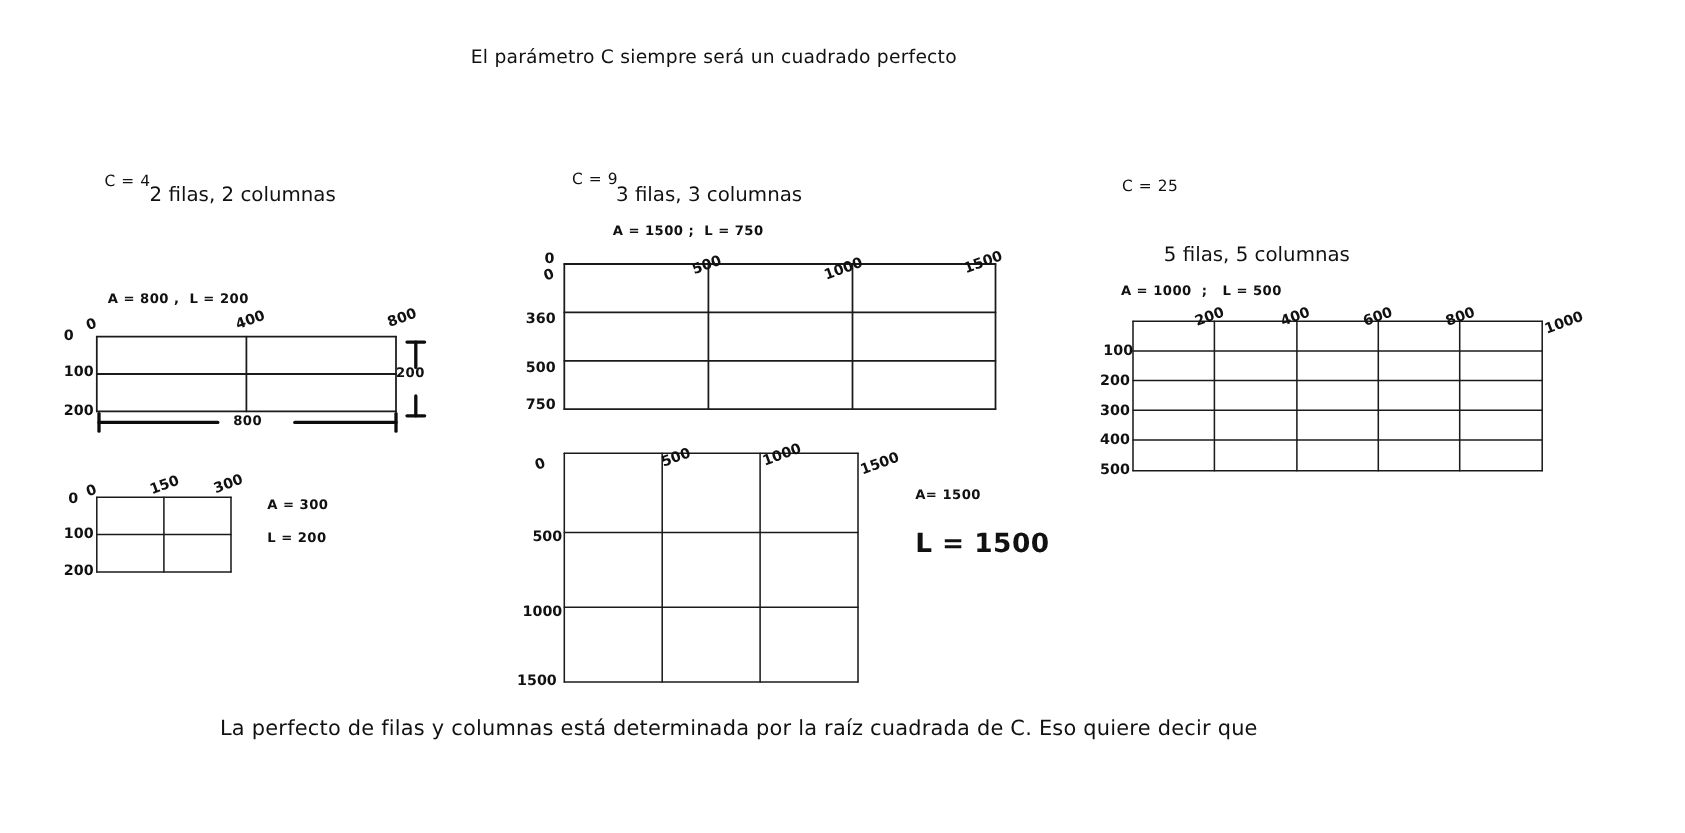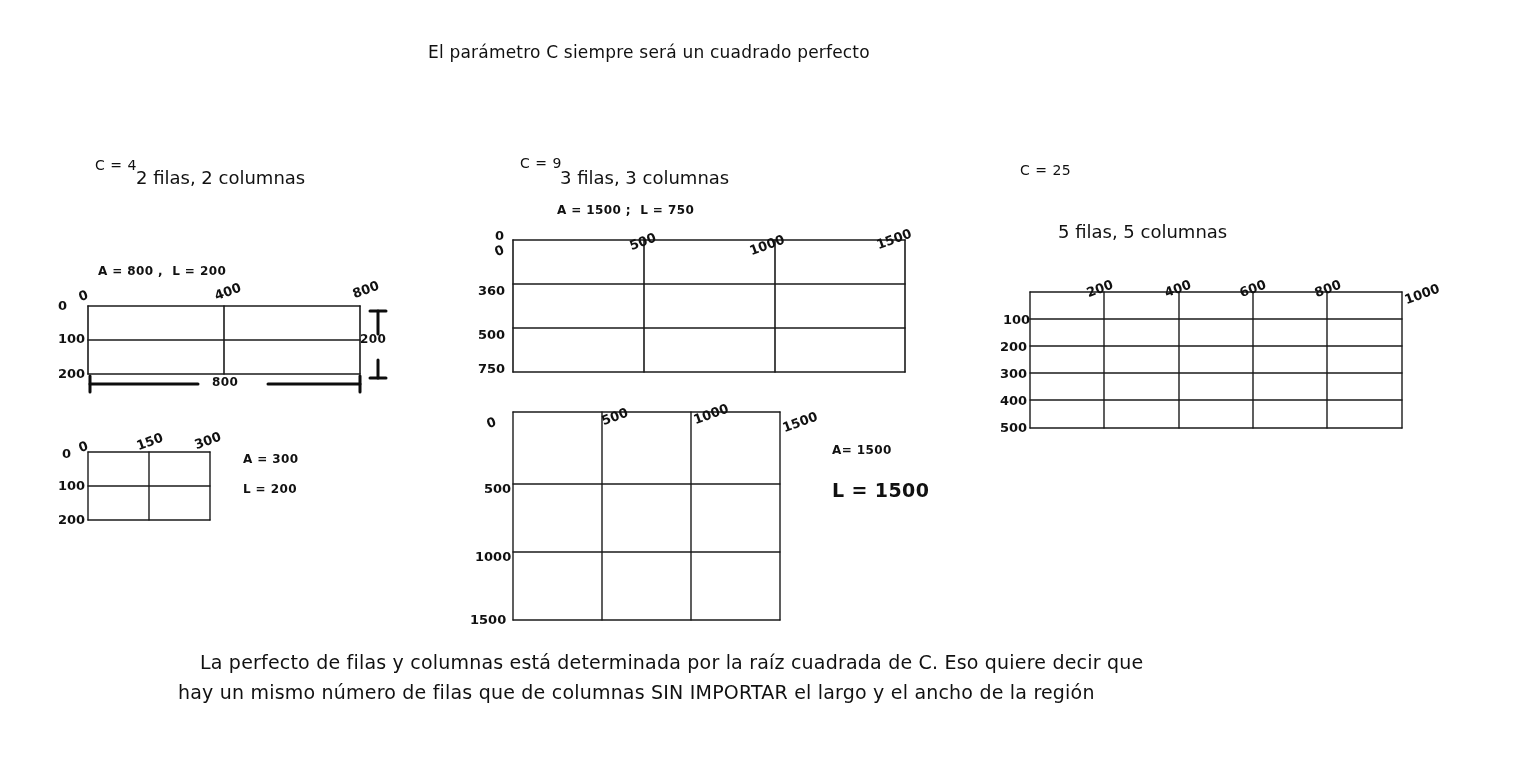--- a/index.html
+++ b/index.html
@@ -182,25 +182,26 @@
   </div>
   <div class="txt tick rot" style="left:490px; top:416px;">0</div>
   <div class="txt tick rot" style="left:605px; top:413px;">500</div>
   <div class="txt tick rot" style="left:697px; top:412px;">1000</div>
   <div class="txt tick rot" style="left:786px; top:420px;">1500</div>
   <div class="txt tick" style="left:484px; top:481px;">500</div>
   <div class="txt tick" style="left:475px; top:549px;">1000</div>
   <div class="txt tick" style="left:470px; top:612px;">1500</div>
 
   <div class="txt dim-label" style="left:832px; top:443px;">A= 1500</div>
-  <div class="txt dim-label" style="left:832px; top:479px; font-size:19px;">L = 1500</div>
+  <div class="txt dim-label" style="left:832px; top:479px; font-size:24px;">L = 1500</div>
 
   <div class="txt case-label" style="left:1020px; top:122px;">C = 25</div>
   <div class="txt sub-label" style="left:1058px; top:173px;margin-top:48px;">5 filas, 5 columnas</div>
 
+  <div class="txt dim-label" style="left:1019px; top:257px;">A = 1000  ;   L = 500</div>
 
   <div class="grid" style="left:1030px; top:288px;">
     <svg width="385" height="150" viewBox="0 0 385 150">
       <line x1="0" y1="4" x2="372" y2="4" stroke-width="1.4"></line>
       <line x1="0" y1="31" x2="372" y2="31" stroke-width="1.4"></line>
       <line x1="0" y1="58" x2="372" y2="58" stroke-width="1.4"></line>
       <line x1="0" y1="85" x2="372" y2="85" stroke-width="1.4"></line>
       <line x1="0" y1="112" x2="372" y2="112" stroke-width="1.4"></line>
       <line x1="0" y1="140" x2="372" y2="140" stroke-width="1.4"></line>
       <line x1="0" y1="4" x2="0" y2="140" stroke-width="1.4"></line>
@@ -216,15 +217,14 @@
   <div class="txt tick rot" style="left:1243px; top:285px;">600</div>
   <div class="txt tick rot" style="left:1318px; top:285px;">800</div>
   <div class="txt tick rot" style="left:1408px; top:292px;">1000</div>
   <div class="txt tick" style="left:1003px; top:312px;">100</div>
   <div class="txt tick" style="left:1000px; top:339px;">200</div>
   <div class="txt tick" style="left:1000px; top:366px;">300</div>
   <div class="txt tick" style="left:1000px; top:393px;">400</div>
   <div class="txt tick" style="left:1000px; top:420px;">500</div>
 
   <div class="txt footer" style="left:200px; top:648px;">La perfecto de filas y columnas está determinada por la raíz cuadrada de C. Eso quiere decir que</div>
-  <div class="txt footer" style="left:178px; top:678px;">hay un mismo número de filas que de columnas SIN IMPORTAR el largo y el ancho de la región</div>
 
 </div>
 
 </body></html>

